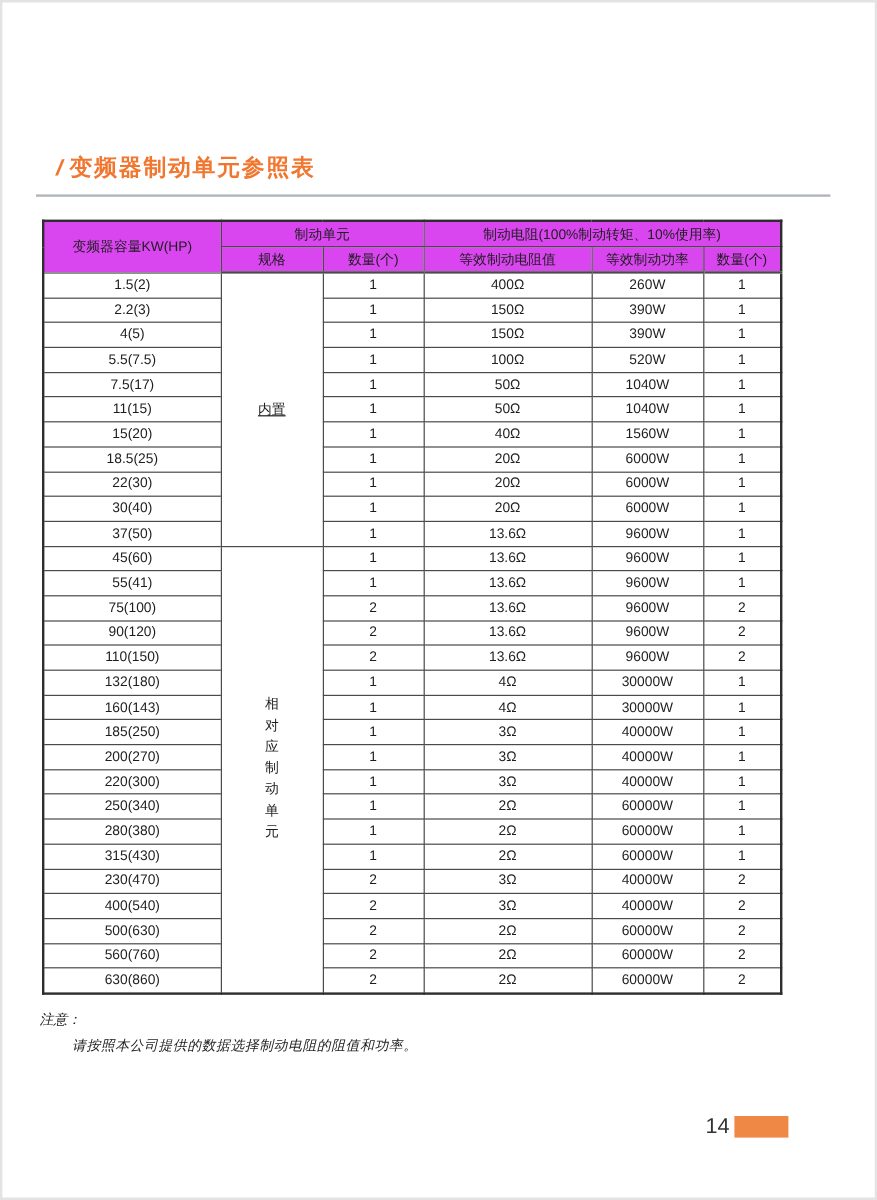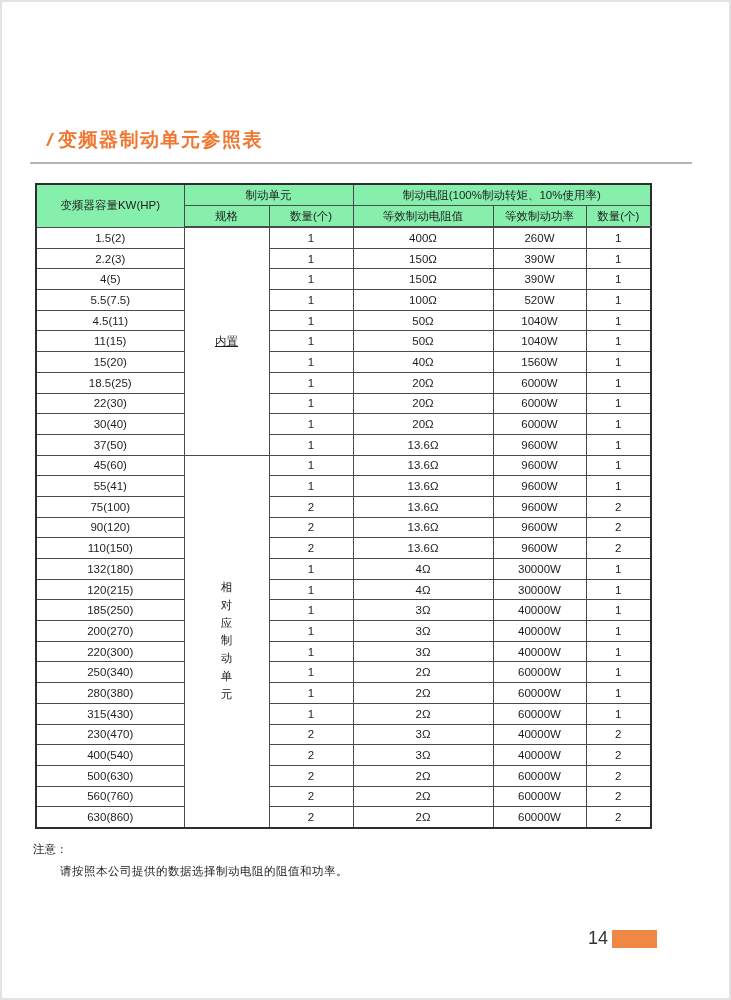--- a/index.html
+++ b/index.html
@@ -40,37 +40,37 @@
   }
   th, td {
     border: 1px solid #4a4a4a;
     text-align: center;
     vertical-align: middle;
     padding: 0;
     overflow: hidden;
   }
   table { border: 2px solid #2e2e2e; }
   thead th {
-    background: #86efac;
+    background: #d946ef;
     font-weight: normal;
     height: 20px;
     color: #1d1d1d;
   }
   thead tr:last-child th { border-bottom-width: 2px; }
   tbody td { height: 19.7px; color: #1d1d1d; }
   td.spec-cell { font-size: 11.5px; text-decoration: underline; }
   .vertical-text {
     display: inline-block;
     width: 13px;
     word-break: break-all;
     line-height: 1.55;
     letter-spacing: 0;
   }
 
-  .notes { position: absolute; left: 33px; top: 842px; font-size: 11.5px; color: #1d1d1d; }
+  .notes { position: absolute; left: 33px; top: 842px; font-size: 11.5px; color: #1d1d1d; font-style: italic; }
   .notes-title { margin-bottom: 7px; }
   .note-line { margin: 0 0 7px 27px; letter-spacing: 0.5px; }
 
   .footer {
     position: absolute; top: 928px; left: 588px;
     display: flex; align-items: center; gap: 4px;
   }
   .page-number { font-size: 18px; color: #333; }
   .footer-bar { width: 45px; height: 18px; background: #ef8745; }
 </style>
@@ -133,21 +133,21 @@
             <td>1</td>
           </tr>
           <tr>
             <td>5.5(7.5)</td>
             <td>1</td>
             <td>100Ω</td>
             <td>520W</td>
             <td>1</td>
           </tr>
           <tr>
-            <td>4.5(11)</td>
+            <td>7.5(17)</td>
             <td>1</td>
             <td>50Ω</td>
             <td>1040W</td>
             <td>1</td>
           </tr>
           <tr>
             <td>11(15)</td>
             <td>1</td>
             <td>50Ω</td>
             <td>1040W</td>
@@ -225,21 +225,21 @@
             <td>2</td>
           </tr>
           <tr>
             <td>132(180)</td>
             <td>1</td>
             <td>4Ω</td>
             <td>30000W</td>
             <td>1</td>
           </tr>
           <tr>
-            <td>120(215)</td>
+            <td>160(143)</td>
             <td>1</td>
             <td>4Ω</td>
             <td>30000W</td>
             <td>1</td>
           </tr>
           <tr>
             <td>185(250)</td>
             <td>1</td>
             <td>3Ω</td>
             <td>40000W</td>

